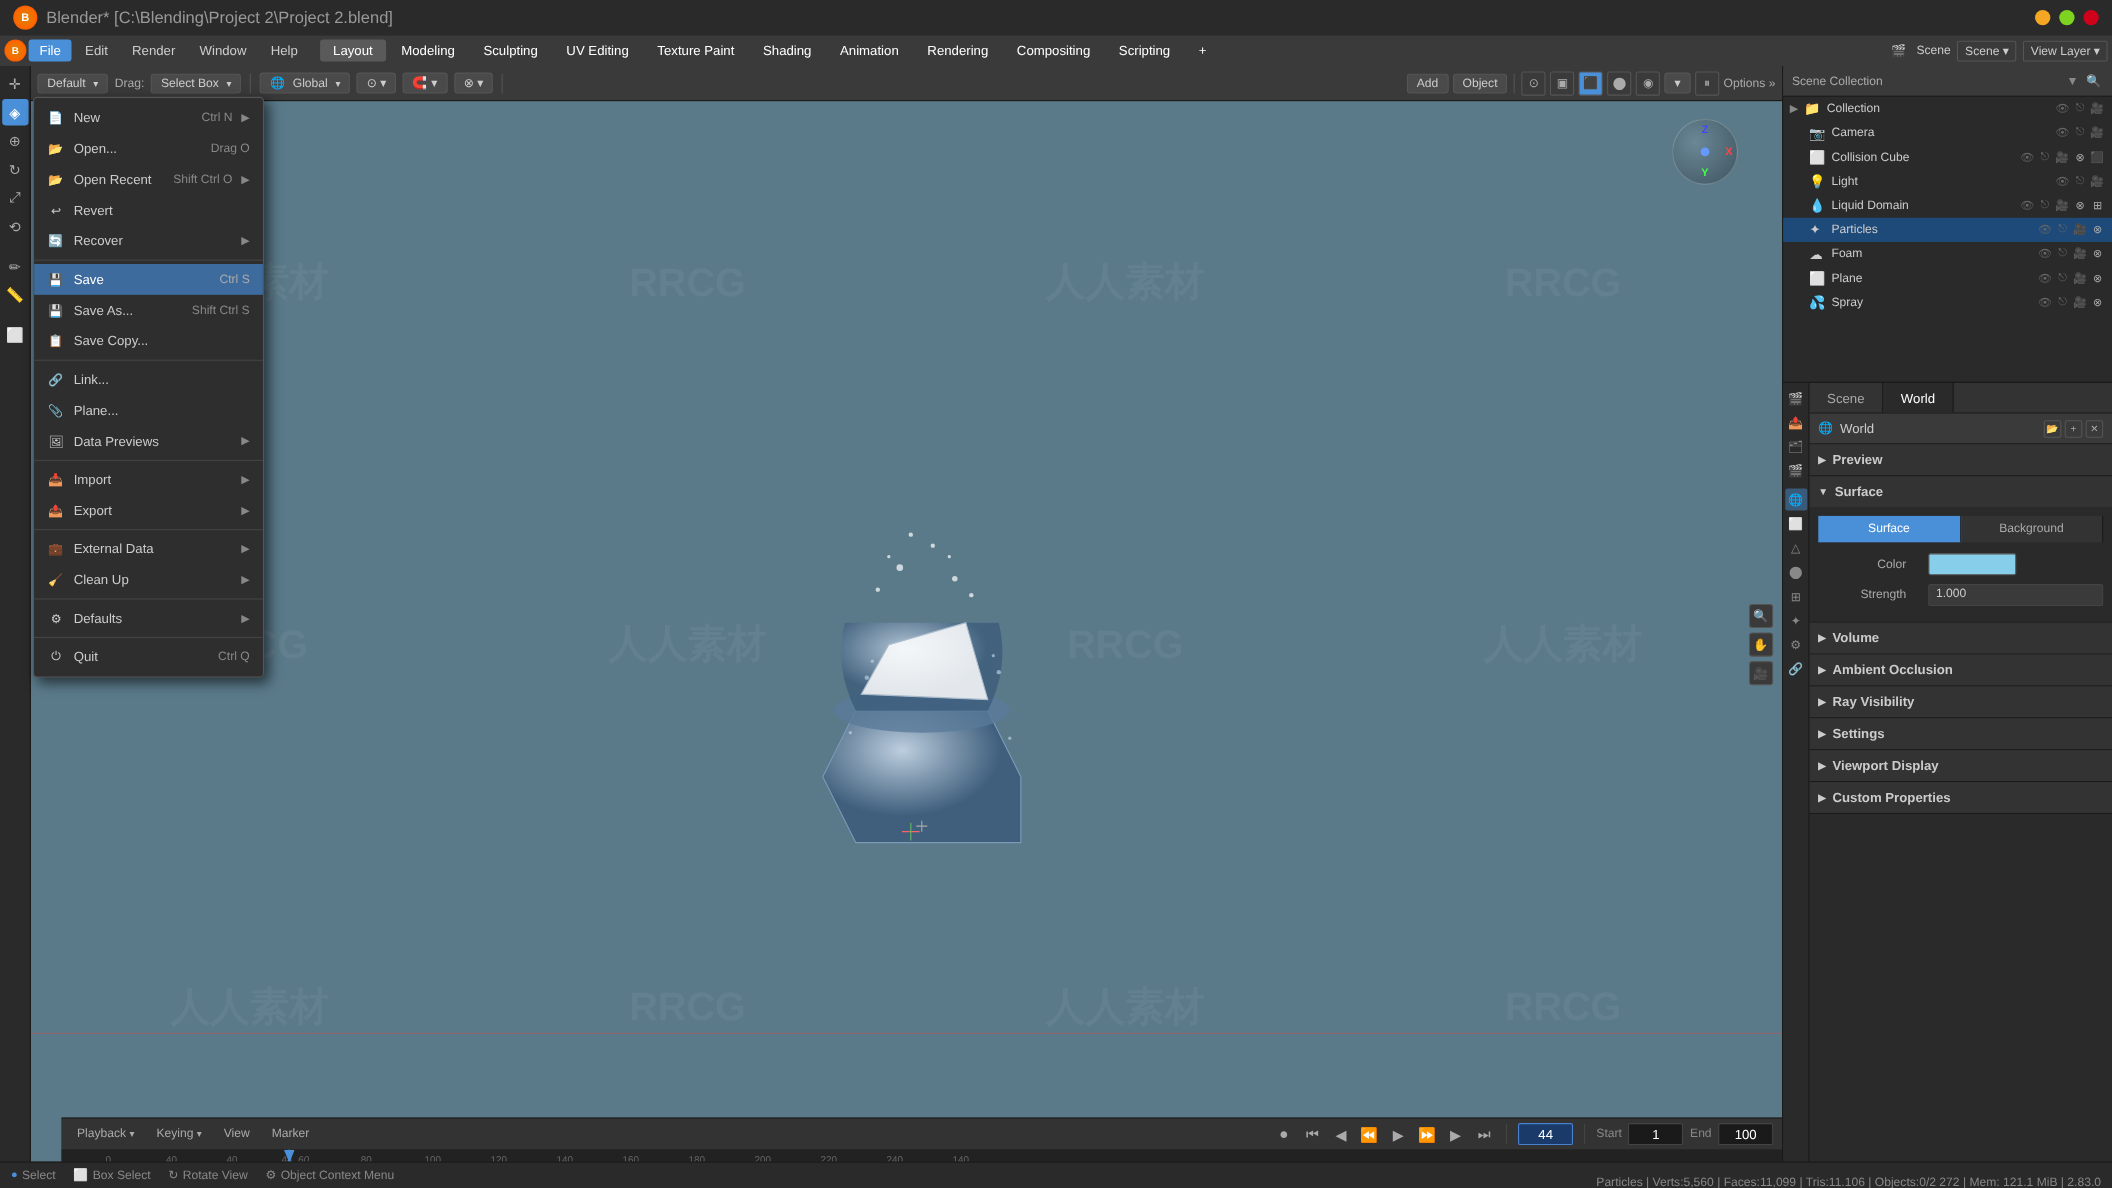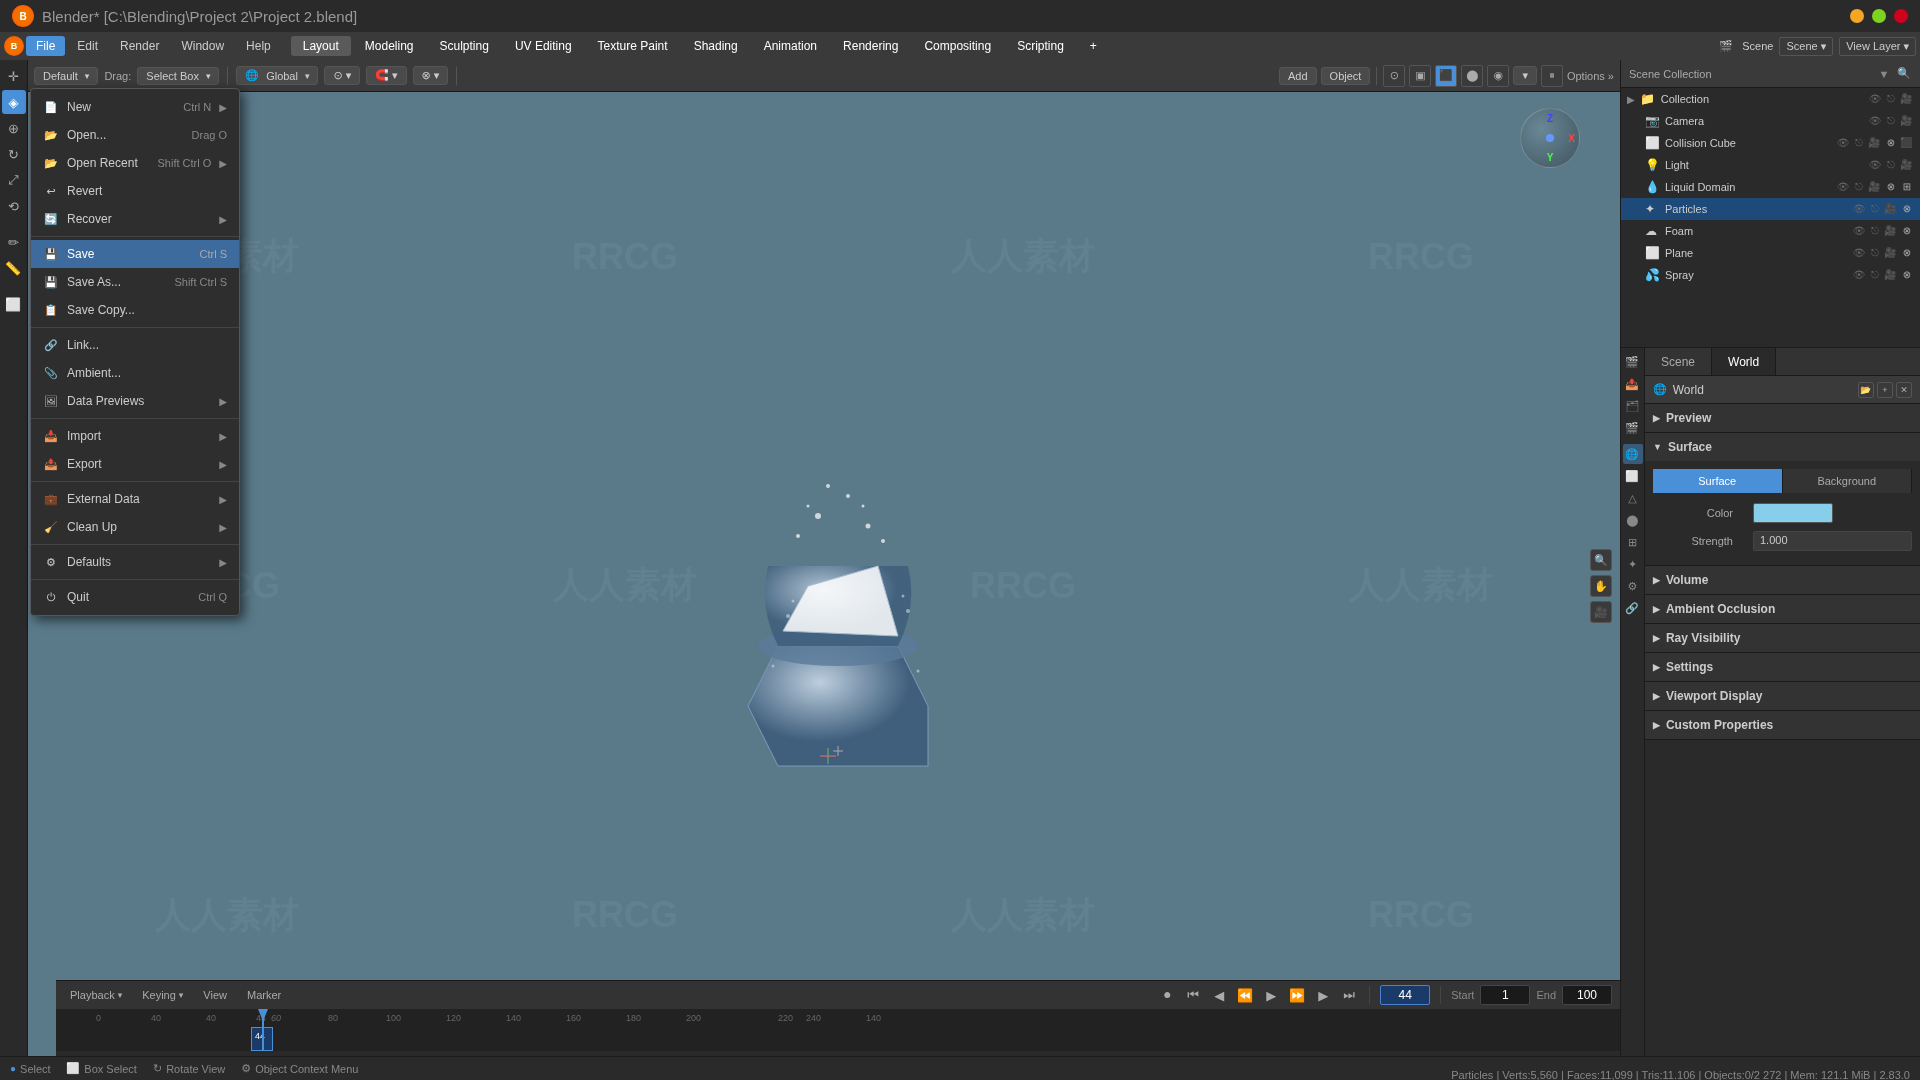--- a/index.html
+++ b/index.html
@@ -325,21 +325,21 @@
       border-radius: 2px;
       border: 1px solid #555;
     }
 
     
     #timeline-area {
       position: absolute;
       bottom: 0;
       left: 28px;
       right: 0;
-      height: 100px;
+      height: 64px;
       background: #2a2a2a;
       border-top: 1px solid #1a1a1a;
       z-index: 10;
     }
     #timeline-toolbar {
       height: 28px;
       background: #333;
       display: flex;
       align-items: center;
       padding: 0 8px;
@@ -784,21 +784,21 @@
           <span style="position:absolute;left:200px;top:4px;font-size:9px;color:#666;">44</span>
           <span style="position:absolute;left:207px;top:4px;font-size:9px;color:#4a90d9;font-weight:bold;"></span>
           <span style="position:absolute;left:215px;top:4px;font-size:9px;color:#666;font-style:italic;">60</span>
           <span style="position:absolute;left:272px;top:4px;font-size:9px;color:#666;">80</span>
           <span style="position:absolute;left:330px;top:4px;font-size:9px;color:#666;">100</span>
           <span style="position:absolute;left:390px;top:4px;font-size:9px;color:#666;">120</span>
           <span style="position:absolute;left:450px;top:4px;font-size:9px;color:#666;">140</span>
           <span style="position:absolute;left:510px;top:4px;font-size:9px;color:#666;">160</span>
           <span style="position:absolute;left:570px;top:4px;font-size:9px;color:#666;">180</span>
           <span style="position:absolute;left:630px;top:4px;font-size:9px;color:#666;">200</span>
-          <span style="position:absolute;left:690px;top:4px;font-size:9px;color:#666;margin-left:32px;">220</span>
+          <span style="position:absolute;left:690px;top:4px;font-size:9px;color:#666;">220</span>
           <span style="position:absolute;left:750px;top:4px;font-size:9px;color:#666;">240</span>
           <span style="position:absolute;left:810px;top:4px;font-size:9px;color:#666;">140</span>
         </div>
 
         <div class="tl-playhead" style="left:206px;">
           <div class="tl-playhead-marker"></div>
         </div>
 
         <div style="position:absolute;left:195px;top:18px;width:22px;height:24px;background:#1a3a6a;border:1px solid #4a90d9;">
           <span style="font-size:9px;color:#fff;padding-left:3px;">44</span>
@@ -1094,21 +1094,21 @@
 
   <div class="dropdown-separator"></div>
 
   <div class="dropdown-item">
     <span class="item-icon">🔗</span>
     <span class="item-label">Link...</span>
   </div>
 
   <div class="dropdown-item">
     <span class="item-icon">📎</span>
-    <span class="item-label">Ambient...</span>
+    <span class="item-label">Plane...</span>
   </div>
 
   <div class="dropdown-item">
     <span class="item-icon">🖼</span>
     <span class="item-label">Data Previews</span>
     <span class="item-arrow" style="margin-left:auto;">▶</span>
   </div>
 
   <div class="dropdown-separator"></div>
 

